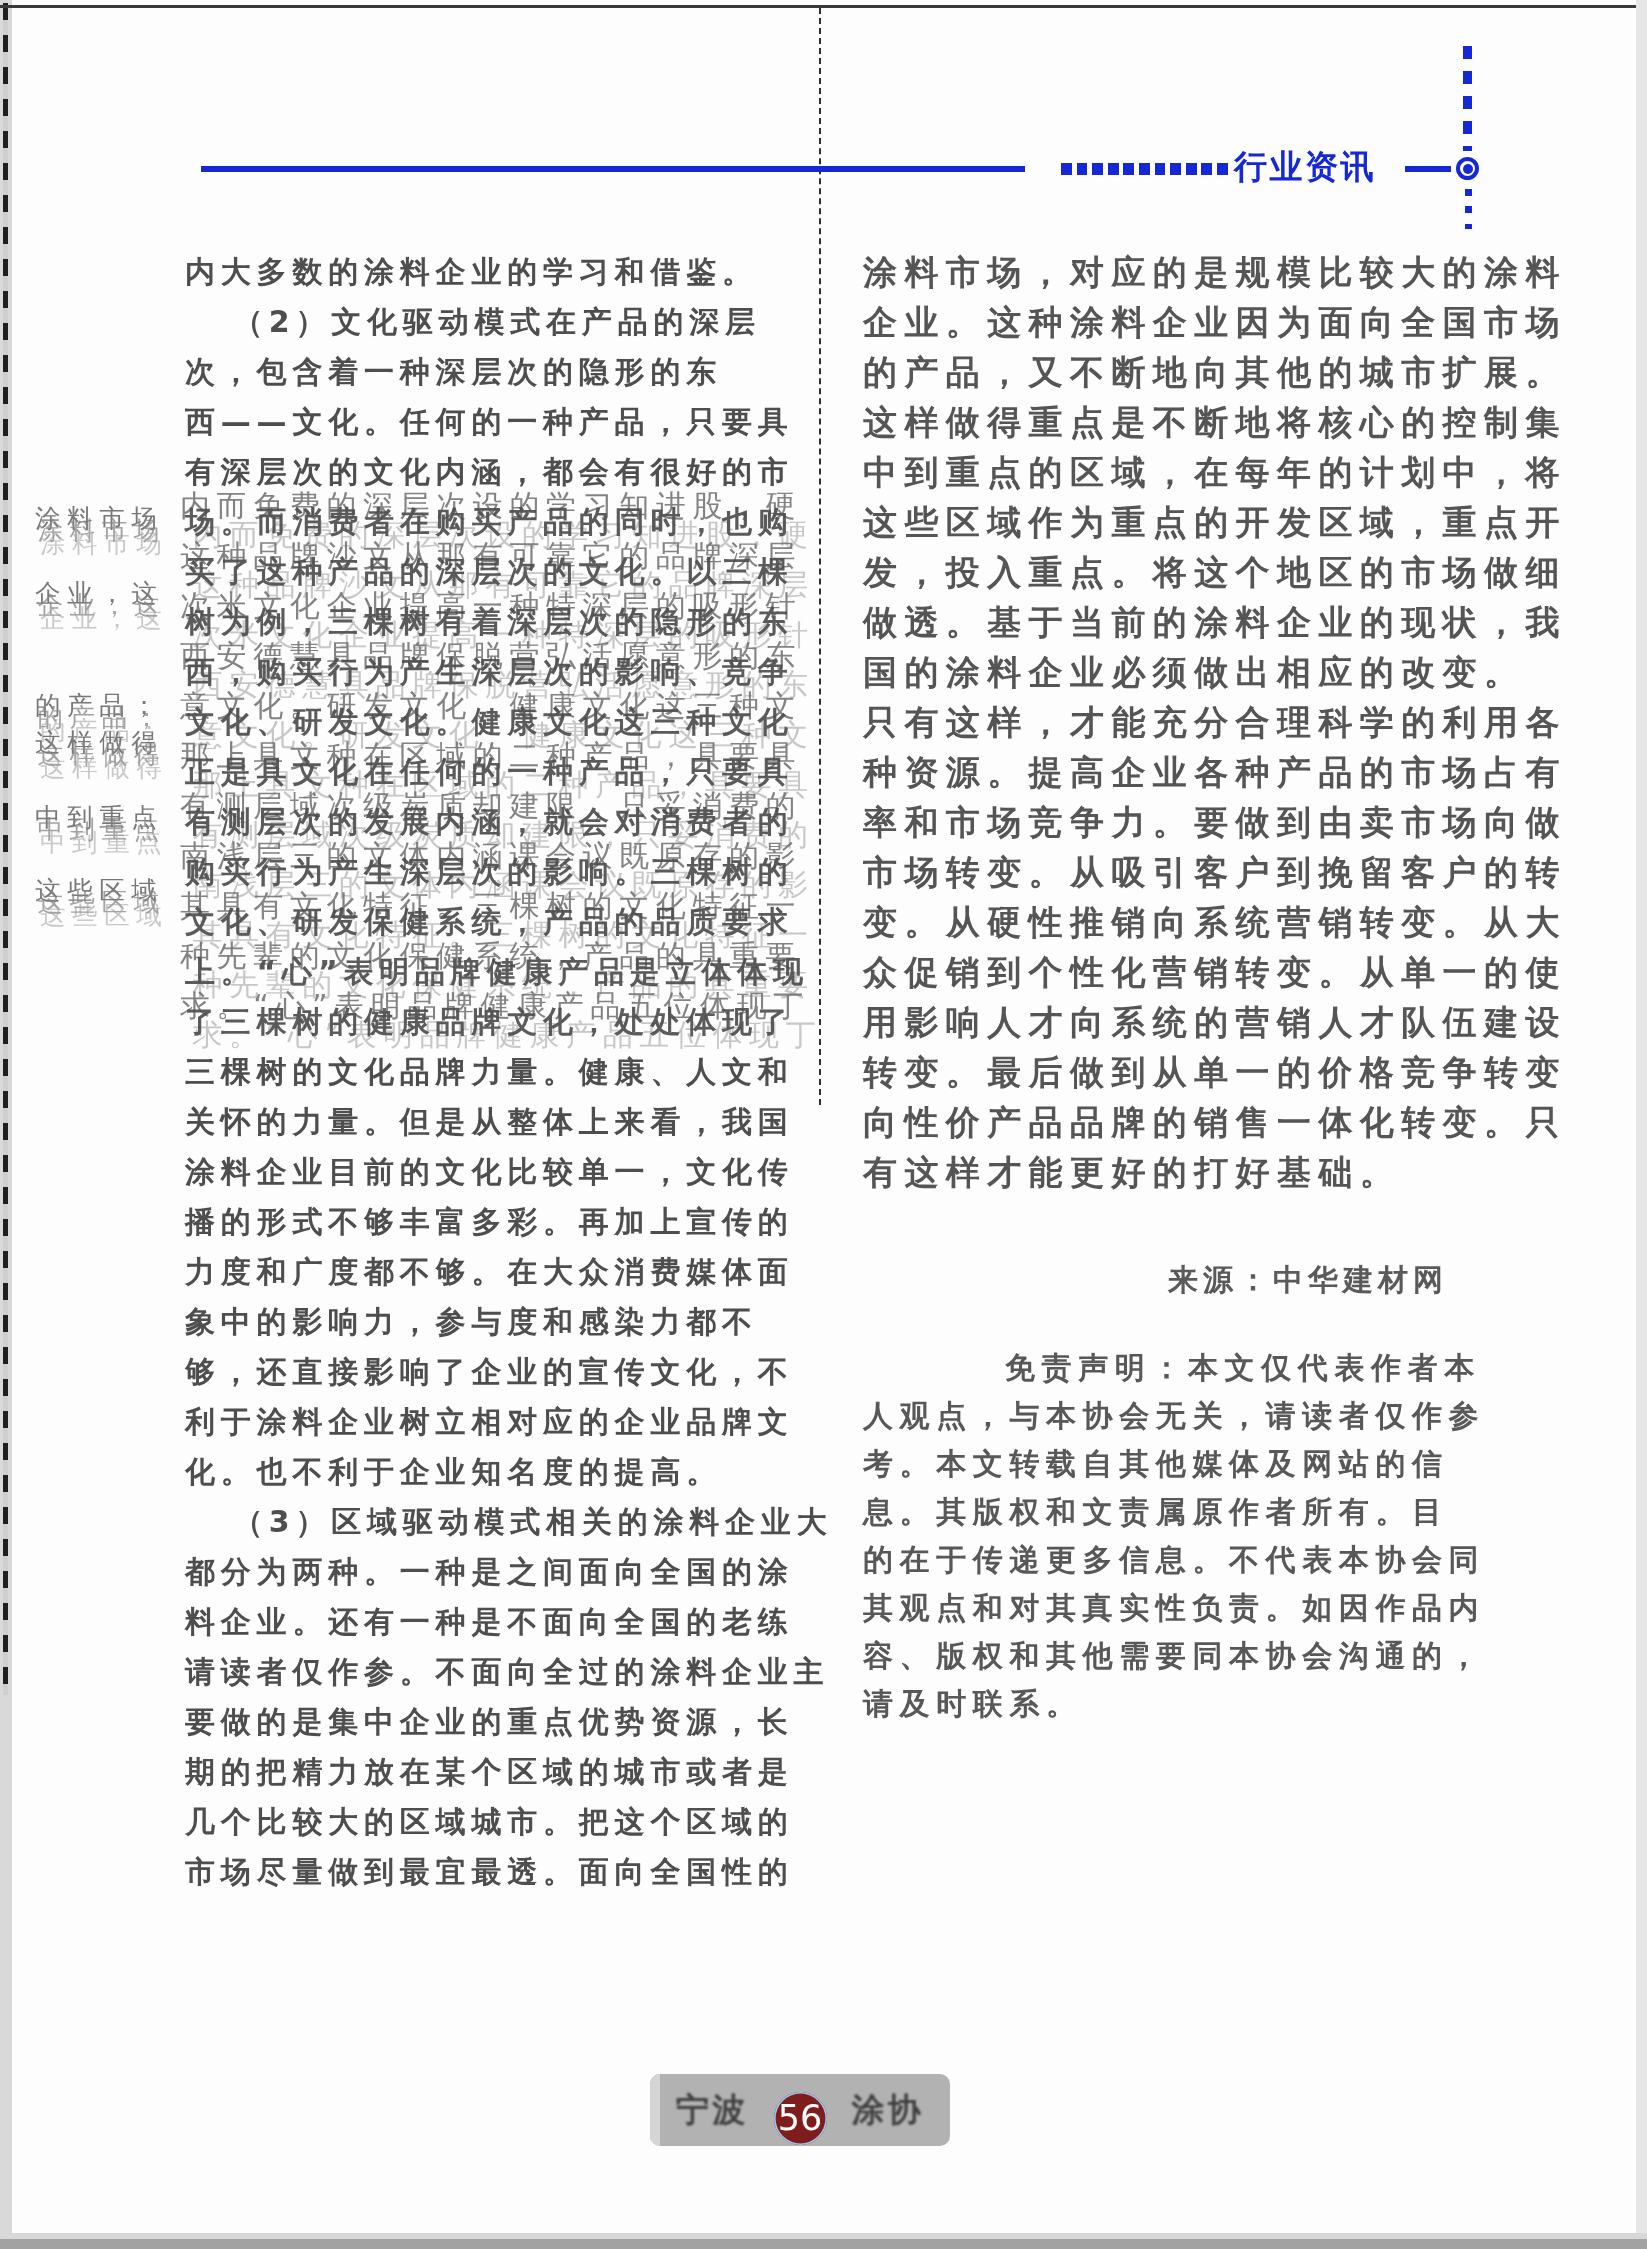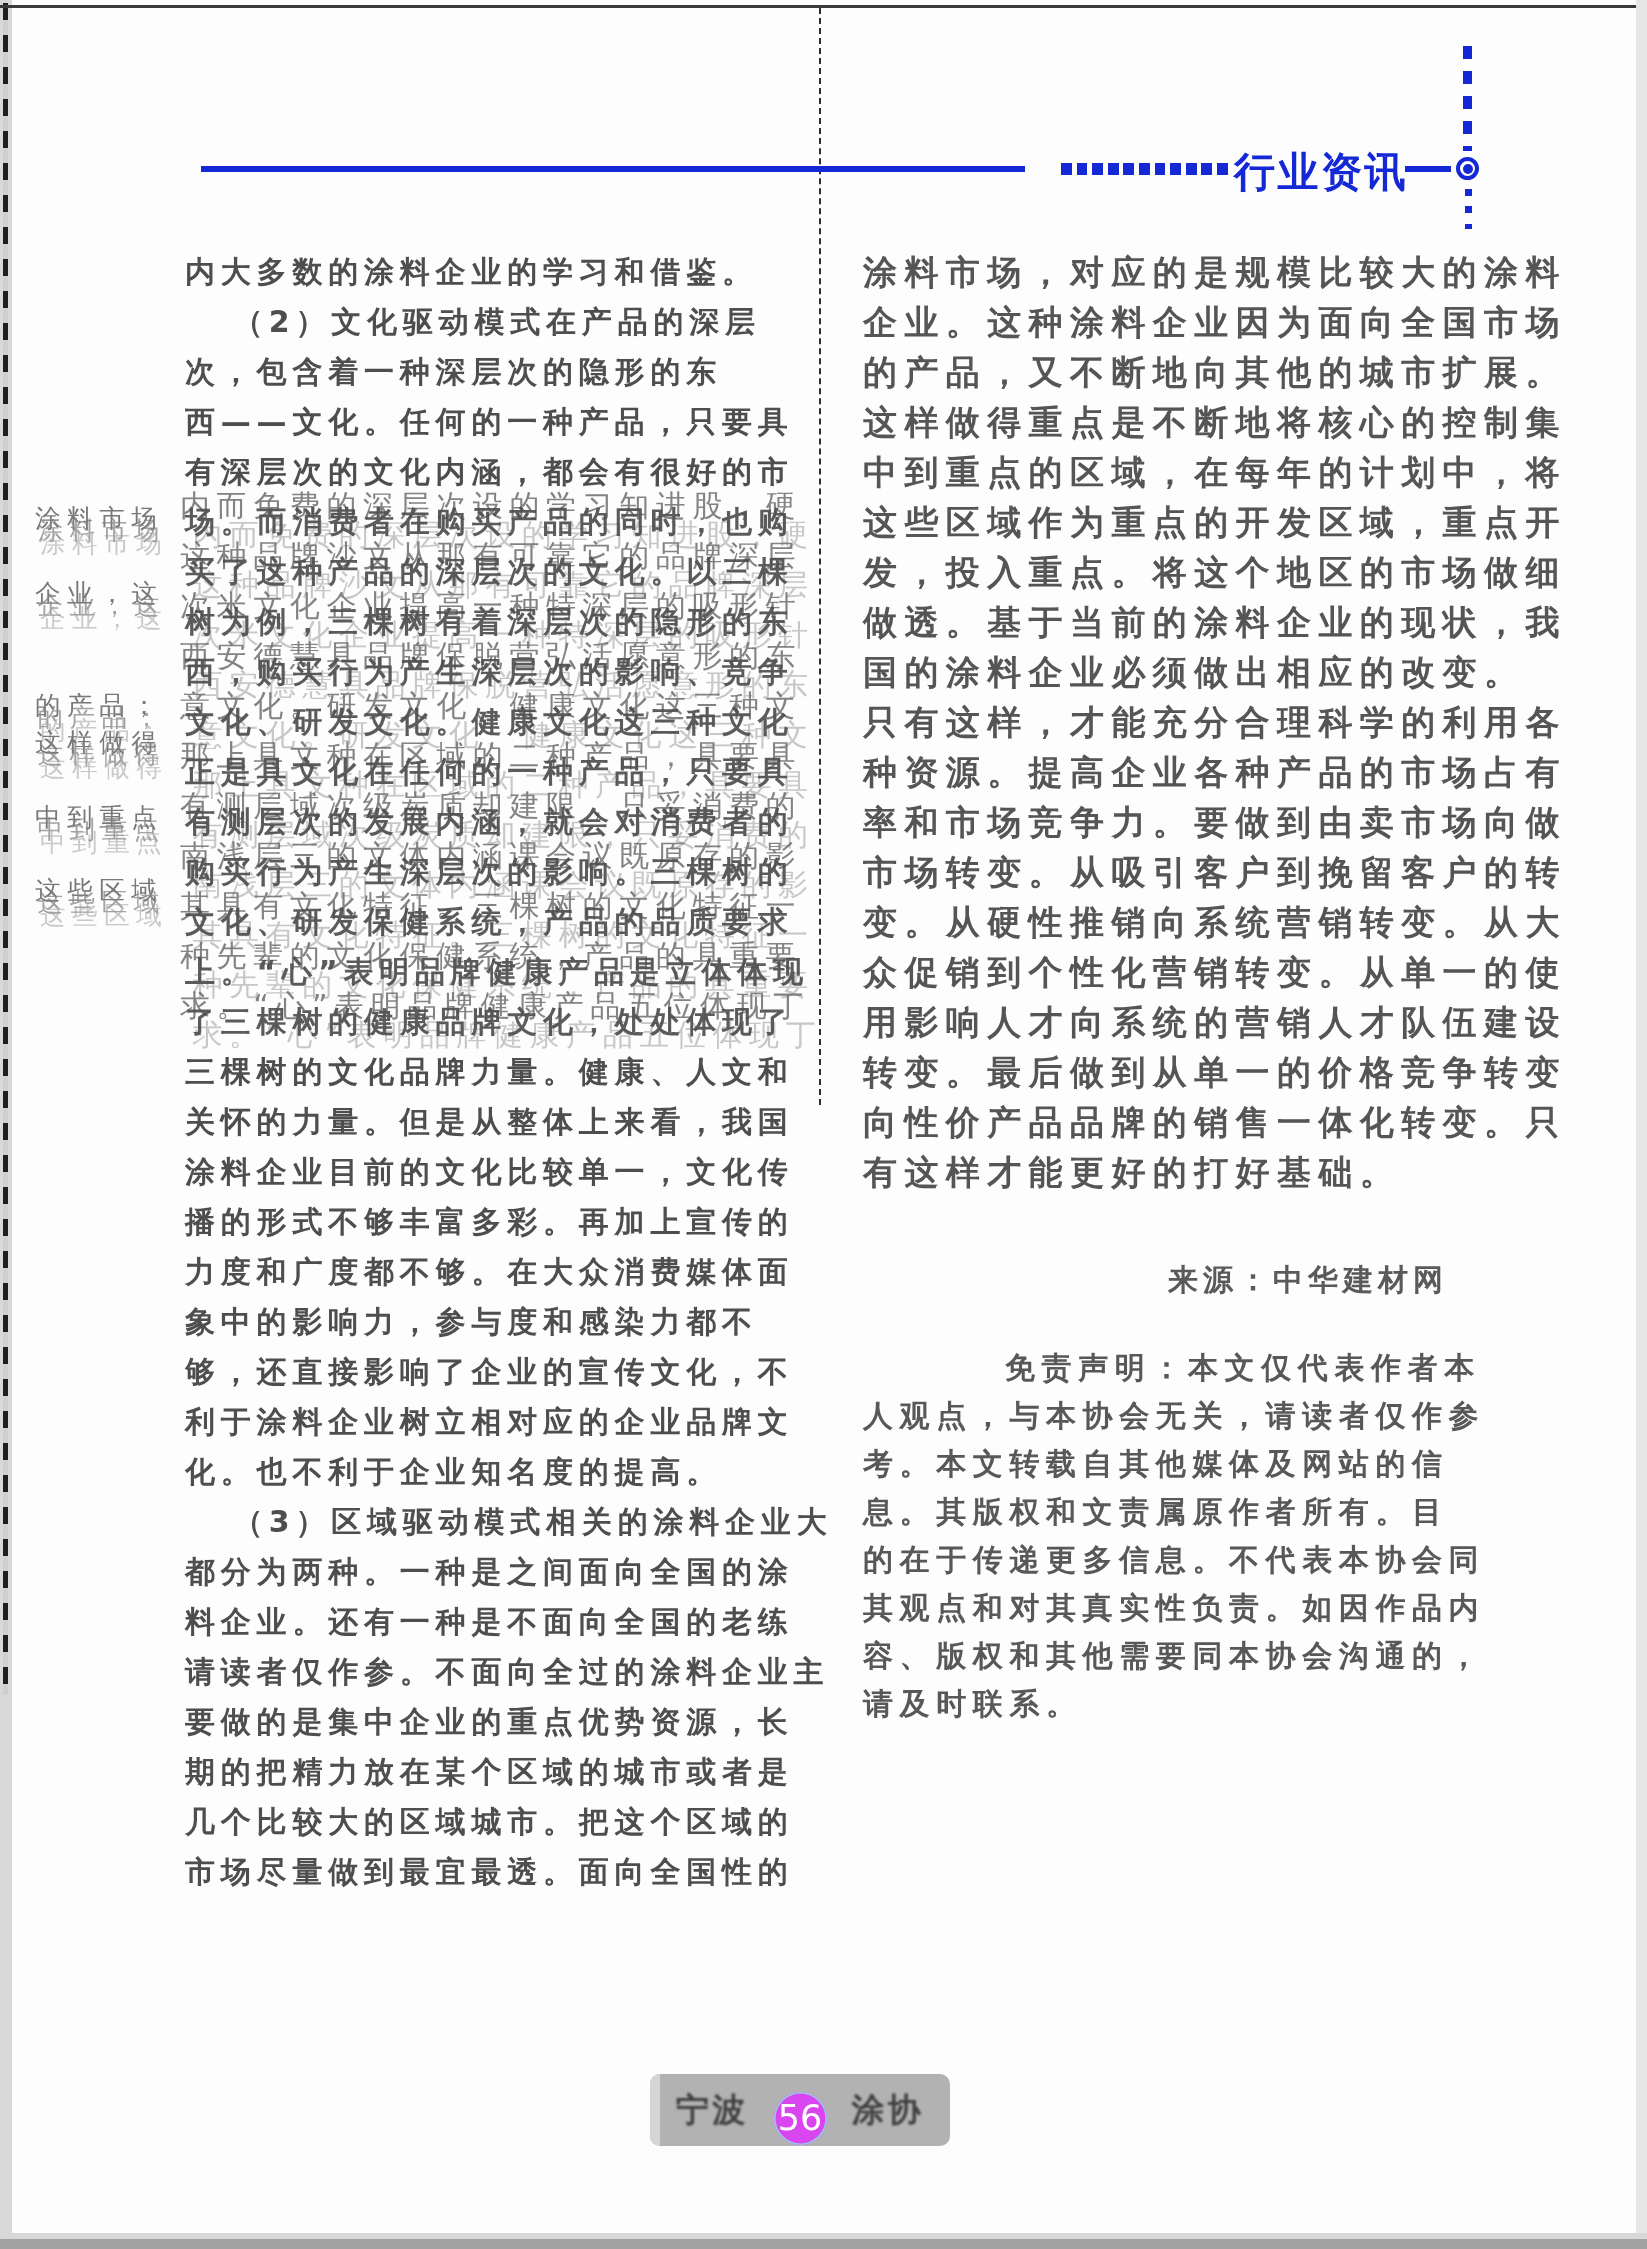--- a/index.html
+++ b/index.html
@@ -20,21 +20,21 @@
   
   .fold-divider{position:absolute;left:819px;top:8.2px;height:1097px;width:0;border-left:2.5px dashed #2e2e2e;}
 
   
   .hdr-line-long{position:absolute;left:201px;top:166px;width:824px;height:5.8px;background:#1528d6;}
   .hdr-dashes{
     position:absolute;left:1061px;top:163px;width:169px;height:12.4px;
     background:repeating-linear-gradient(to right,#1528d6 0 10.7px,transparent 10.7px 15.6px);
   }
   .hdr-title{
-    position:absolute;left:1234px;top:145px;font-size:41px;font-weight:bold;
+    position:absolute;left:1234px;top:145px;font-size:33px;font-weight:bold;
     color:#1528d6;letter-spacing:2.5px;white-space:nowrap;
   }
   .hdr-line-short{position:absolute;left:1405px;top:166px;width:46px;height:5.8px;background:#1528d6;}
   .hdr-target{
     position:absolute;left:1456px;top:157px;width:23px;height:23px;
     border:4.1px solid #1528d6;border-radius:50%;box-sizing:border-box;background:#fff;
   }
   .hdr-target::after{
     content:"";position:absolute;left:50%;top:50%;width:10px;height:10px;margin:-5px 0 0 -5px;
     background:#1528d6;border-radius:50%;
@@ -89,21 +89,21 @@
   .footer-bar{
     position:absolute;left:650px;top:2074px;width:300px;height:72px;background:#b2b2b2;
     border-radius:10px;display:flex;align-items:center;justify-content:center;gap:25px;
   }
   .footer-bar::before{
     content:"";position:absolute;left:0;top:0;width:10px;height:72px;
     background:#d5d5d5;border-radius:10px 0 0 10px;
   }
   .footer-label{font-size:33px;font-weight:bold;color:#3f3f3f;letter-spacing:3.3px;filter:blur(0.8px);}
   .page-badge{
-    position:relative;top:8.2px;width:53px;height:53px;border-radius:50%;background:#d946ef;
+    position:relative;top:8.2px;width:53px;height:53px;border-radius:50%;background:#7f1d1d;
     color:#ffffff;font-size:35px;line-height:53px;text-align:center;font-weight:normal;
     box-shadow:0 0 0 1.6px #9fc4ea inset;
   }
 </style>
 </head>
 <body>
 
 <div class="edge-left-bg"></div>
 <div class="edge-left-dashes"></div>
 <div class="edge-top"></div>

